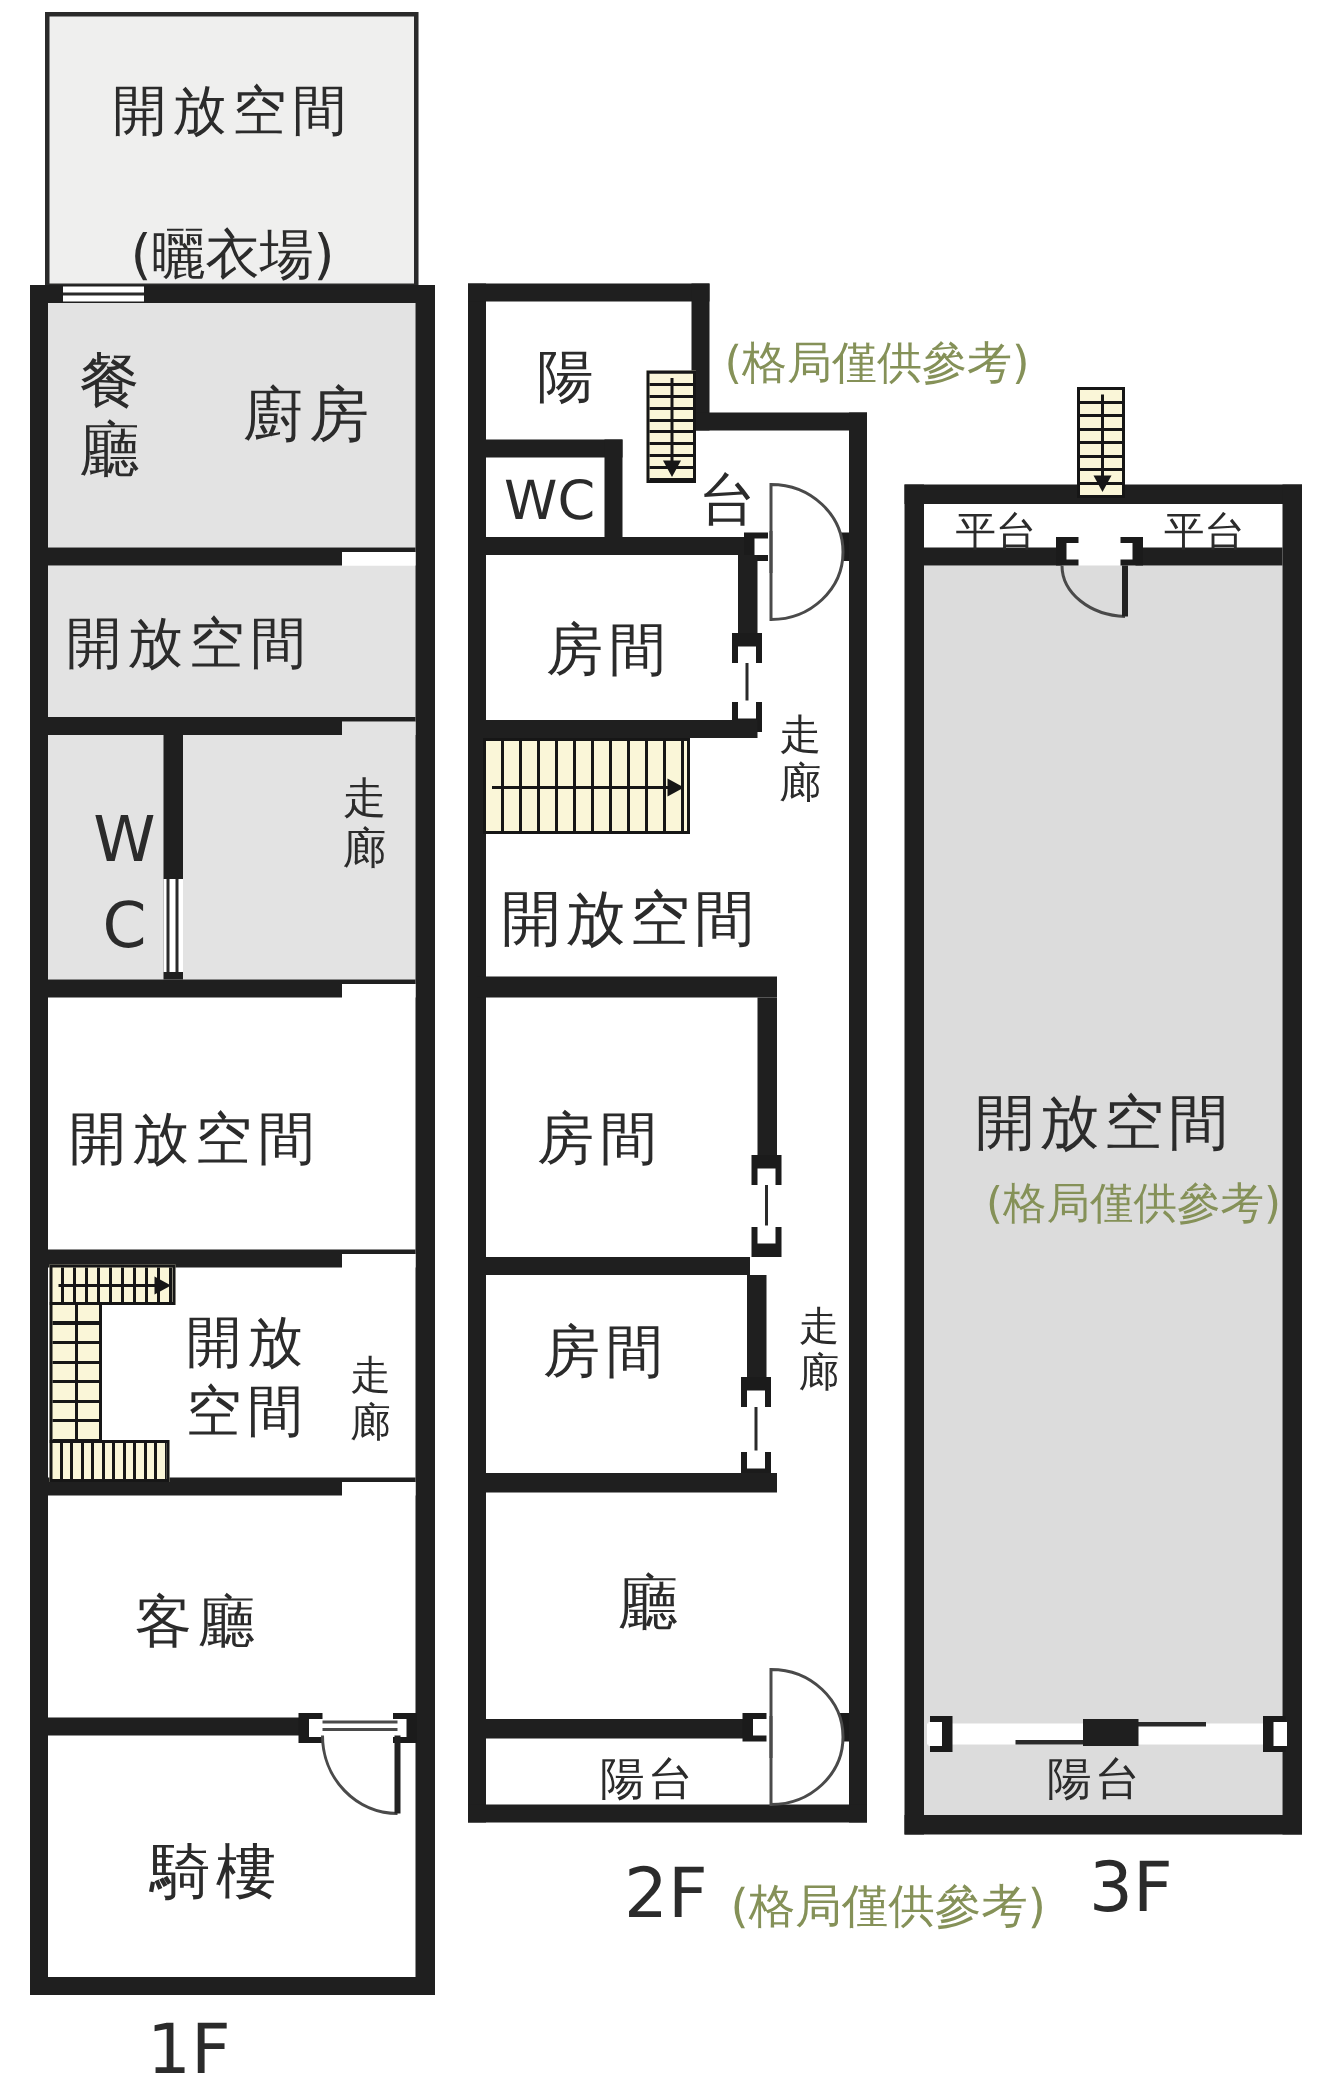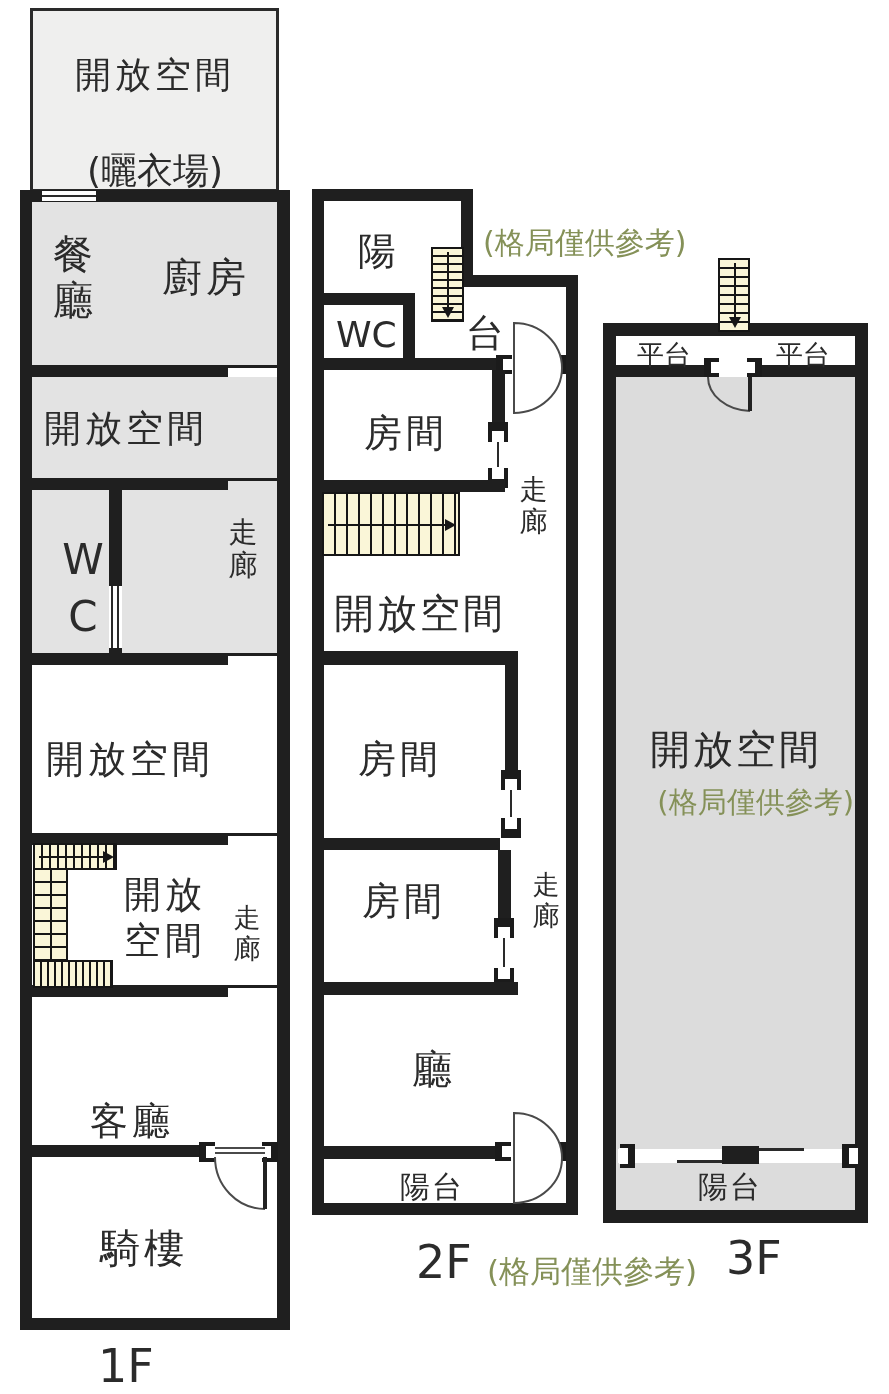--- a/index.html
+++ b/index.html
@@ -107,21 +107,21 @@
     <div class="stair tv7" style="left:33px;top:960px;width:80px;height:28px;"></div>
 
     <div class="lbl vlbl" style="left:50px;top:232px;width:46px;font-size:40px;">餐廳</div>
     <div class="lbl" style="left:162px;top:252px;font-size:40px;letter-spacing:4px;">廚房</div>
     <div class="lbl" style="left:44px;top:406px;font-size:37px;letter-spacing:4px;">開放空間</div>
     <div class="lbl vlbl" style="left:60px;top:532px;width:46px;font-size:42px;line-height:1.35;">WC</div>
     <div class="lbl vlbl" style="left:227px;top:516px;width:32px;font-size:29px;">走廊</div>
     <div class="lbl" style="left:46px;top:736px;font-size:38px;letter-spacing:4px;">開放空間</div>
     <div class="lbl wrap" style="left:124px;top:872px;width:96px;font-size:37px;letter-spacing:4px;line-height:1.25;">開放空間</div>
     <div class="lbl vlbl" style="left:232px;top:903px;width:30px;font-size:27px;">走廊</div>
-    <div class="lbl" style="left:90px;top:1058px;font-size:38px;letter-spacing:4px;margin-top:40px;">客廳</div>
+    <div class="lbl" style="left:90px;top:1058px;font-size:38px;letter-spacing:4px;">客廳</div>
     <div class="lbl" style="left:100px;top:1223px;font-size:40px;letter-spacing:4px;">騎樓</div>
     <div class="lbl" style="left:98px;top:1338px;font-size:46px;">1F</div>
   </div>
 
   <div>
 
     <div class="w" style="left:312px;top:189px;width:12px;height:1026px;"></div>
     <div class="w" style="left:312px;top:189px;width:161px;height:12px;"></div>
     <div class="w" style="left:461px;top:189px;width:12px;height:98px;"></div>
     <div class="w" style="left:461px;top:275px;width:117px;height:12px;"></div>

